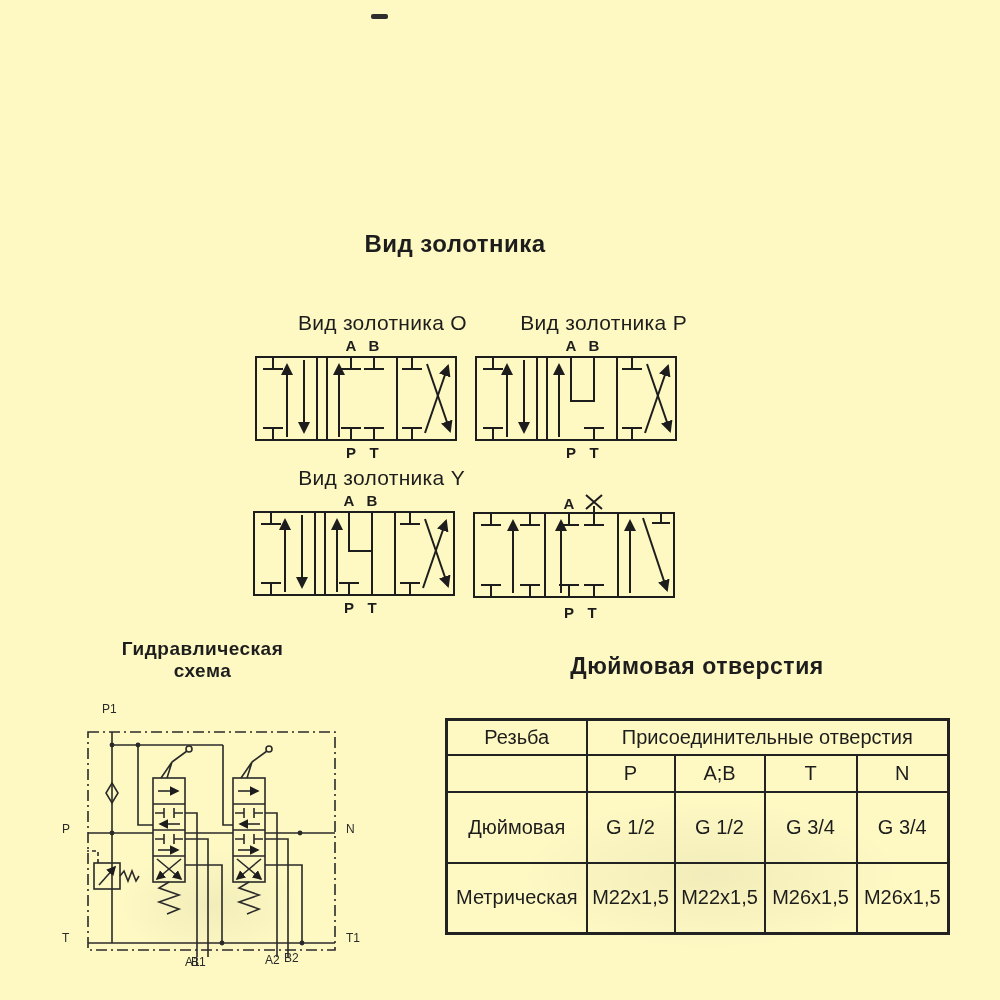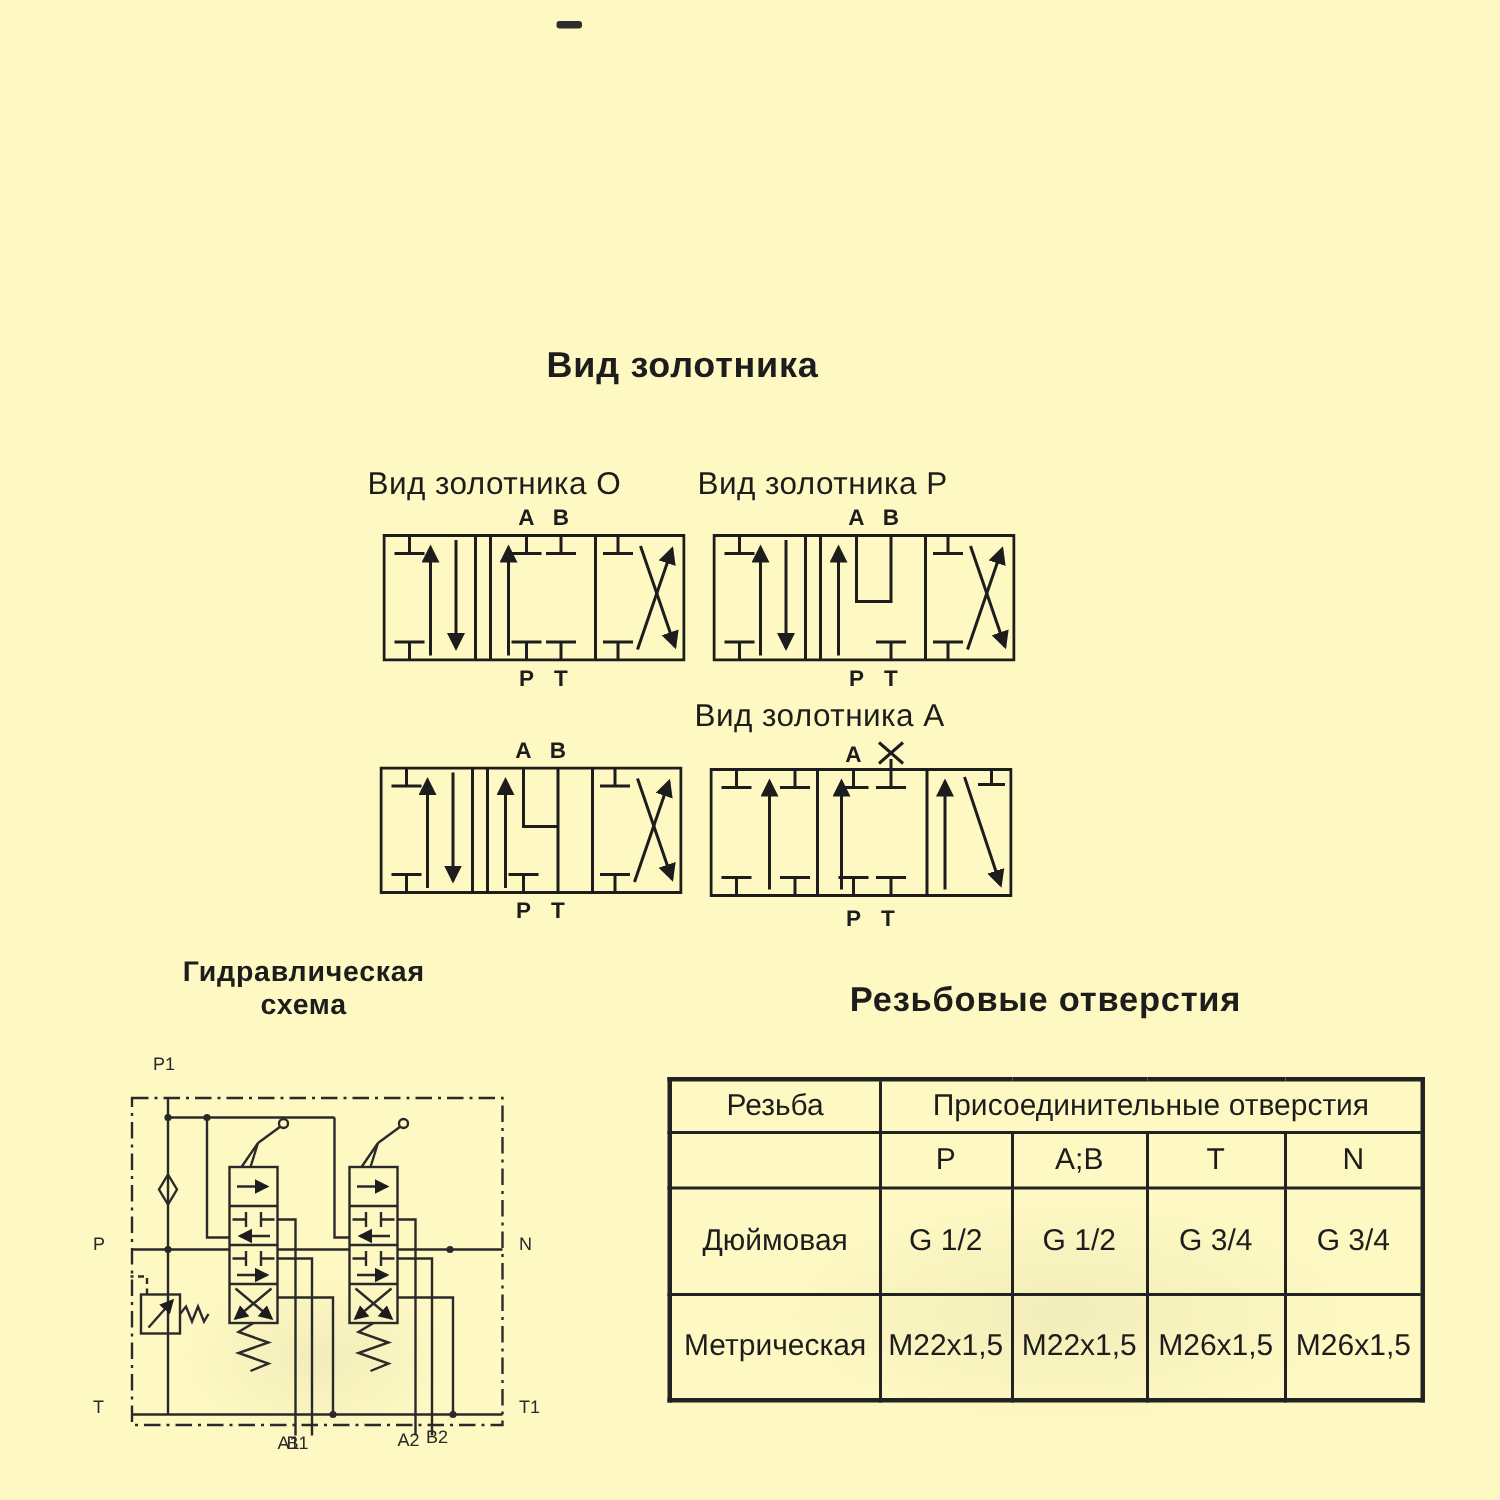--- a/index.html
+++ b/index.html
@@ -7,21 +7,21 @@
         font-family:"Liberation Sans",sans-serif;color:#1d1d1d;}
   .abs{position:absolute;}
   .center{text-align:center;}
   
   .main-title{font-size:24px;font-weight:bold;letter-spacing:.5px;}
   .hyd-title{font-size:19px;font-weight:bold;letter-spacing:.5px;line-height:1.15;}
   .table-title{font-size:23px;font-weight:bold;letter-spacing:.5px;}
   .valve-label{font-size:21px;letter-spacing:.3px;}
   
   .valve-group{position:absolute;width:202px;}
-  .valve-group .vlabel{position:absolute;left:-10px;right:-10px;top:0;text-align:left;}
+  .valve-group .vlabel{position:absolute;left:-10px;right:-10px;top:0;text-align:right;}
   .port{position:absolute;width:22px;text-align:center;font-size:15px;font-weight:bold;}
   
   .schlabel{position:absolute;font-size:12px;color:#2a2a2a;}
   
   table.threads{border-collapse:collapse;table-layout:fixed;width:502px;}
   table.threads td{border:2px solid #222;text-align:center;vertical-align:middle;
                    font-size:20px;padding:0;overflow:hidden;}
   table.threads{border:3px solid #222;}
   .r1{height:35px;margin-top:24px;} .r2{height:37px;} .r3{height:71px;} .r4{height:71px;}
   .top-dash{position:absolute;left:371px;top:14px;width:17px;height:5px;background:#2e2e2e;border-radius:2px;}
@@ -102,20 +102,21 @@
           <path d="M170,77 L193,10" marker-end="url(#ah)"></path>
           <path d="M172,8 L195,75" marker-end="url(#ah)"></path>
         </g>
       </g>
     </svg>
     <span class="port" style="left:85px;top:133px;">P</span>
     <span class="port" style="left:108px;top:133px;">T</span>
   </div>
 
   <div class="valve-group" style="left:253px;top:466px;height:160px;">
+    <div class="vlabel valve-label">Вид золотника Y</div>
     <span class="port" style="left:85px;top:26px;">A</span>
     <span class="port" style="left:108px;top:26px;">B</span>
     <svg class="abs" style="left:0;top:45px;" width="202" height="85" viewBox="0 0 202 85">
       <g stroke="#1d1d1d" stroke-width="2" fill="none">
         <rect x="1" y="1" width="200" height="83"></rect>
         <path d="M18,1 V13 M8,13 H28"></path>
           <path d="M18,84 V72 M8,72 H28"></path>
         <path d="M32,81 V9" marker-end="url(#ah)"></path>
         <path d="M49,4 V76" marker-end="url(#ah)"></path>
         <path d="M62,1 V84"></path>
@@ -130,21 +131,20 @@
           <path d="M170,77 L193,10" marker-end="url(#ah)"></path>
           <path d="M172,8 L195,75" marker-end="url(#ah)"></path>
         </g>
       </g>
     </svg>
     <span class="port" style="left:85px;top:133px;">P</span>
     <span class="port" style="left:108px;top:133px;">T</span>
   </div>
 
   <div class="valve-group" style="left:473px;top:466px;height:170px;">
-    <div class="vlabel valve-label">Вид золотника А</div>
     <span class="port" style="left:85px;top:29px;">A</span>
     <svg class="abs" style="left:0;top:26px;" width="202" height="106" viewBox="0 0 202 106">
       <g stroke="#1d1d1d" stroke-width="2" fill="none">
         <path d="M113,3 L129,17 M129,3 L113,17 M121,14 V21"></path>
         <rect x="1" y="21" width="200" height="84"></rect>
         <path d="M18,21 V33 M8,33 H28"></path>
           <path d="M18,105 V93 M8,93 H28"></path>
         <path d="M40,101 V29" marker-end="url(#ah)"></path>
         <path d="M57,21 V33 M47,33 H67"></path>
           <path d="M57,105 V93 M47,93 H67"></path>
@@ -241,21 +241,21 @@
     <span class="schlabel" style="left:2px;top:117px;">P</span>
     <span class="schlabel" style="left:286px;top:117px;">N</span>
     <span class="schlabel" style="left:2px;top:226px;">T</span>
     <span class="schlabel" style="left:286px;top:226px;">T1</span>
     <span class="schlabel" style="left:125px;top:250px;">A1</span>
     <span class="schlabel" style="left:131px;top:250px;">B1</span>
     <span class="schlabel" style="left:205px;top:248px;">A2</span>
     <span class="schlabel" style="left:224px;top:246px;">B2</span>
   </div>
 
-  <div class="abs table-title center" style="left:446px;top:653px;width:502px;">Резьбовые отверстия</div>
+  <div class="abs table-title center" style="left:446px;top:653px;width:502px;">Дюймовая отверстия</div>
 
   <table class="threads abs" style="left:445px;top:718px;">
     <colgroup>
         <col style="width:140px">
         <col style="width:88px">
         <col style="width:90px">
         <col style="width:92px">
         <col style="width:92px">
       </colgroup>
     <tbody>

